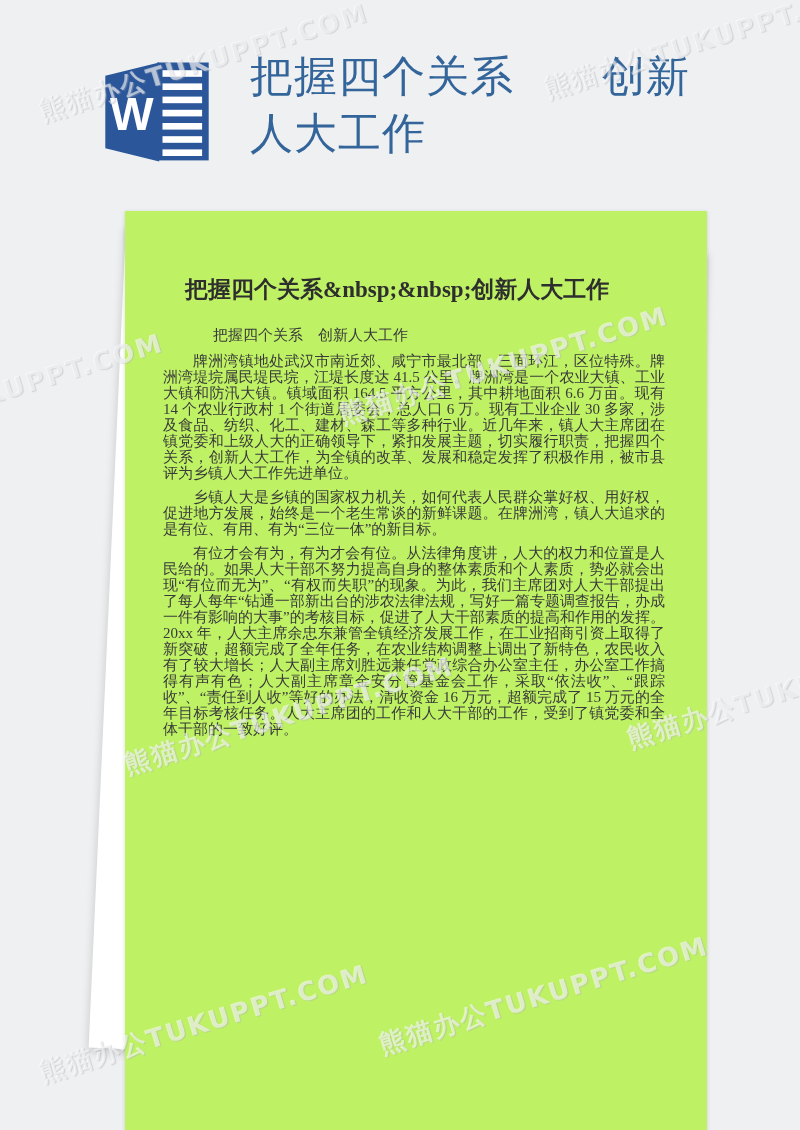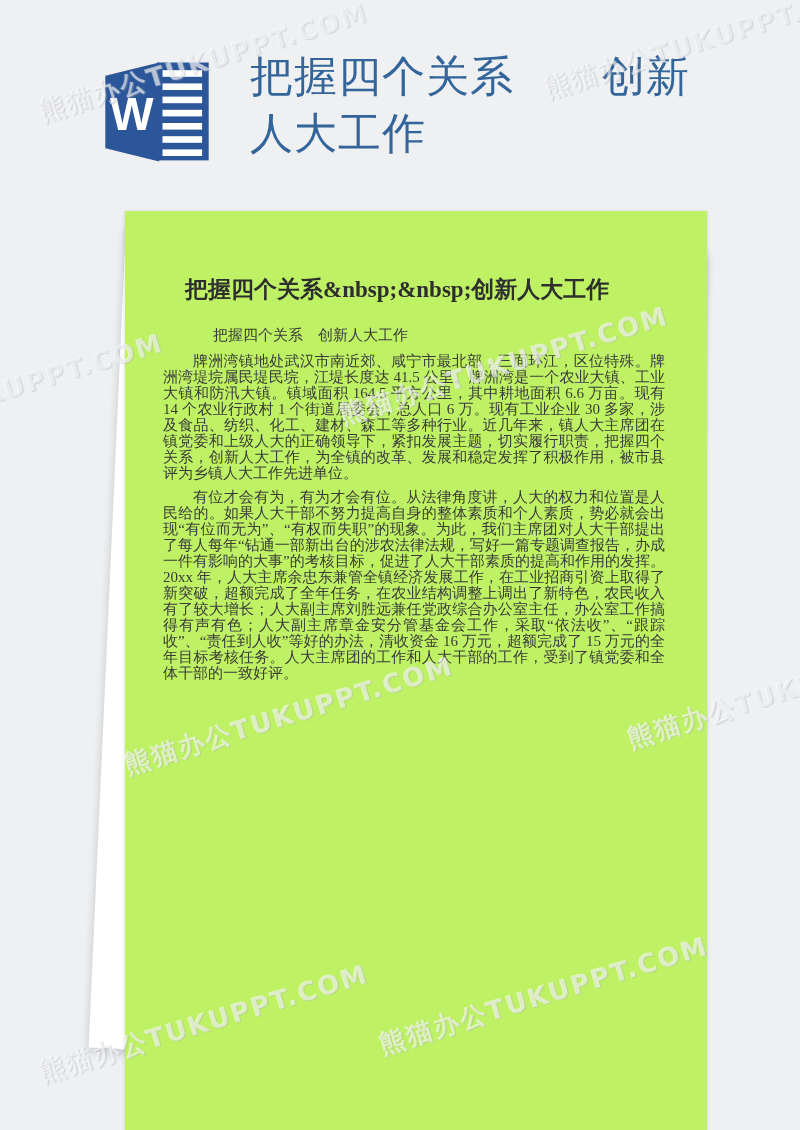--- a/index.html
+++ b/index.html
@@ -80,20 +80,21 @@
   </span>
   <h2 class="listing-title">把握四个关系　　创新人大工作</h2>
 
   <div class="back-page"></div>
 
   <div class="main-page">
     <div class="page-content">
       <h1 class="doc-heading">把握四个关系&amp;nbsp;&amp;nbsp;创新人大工作</h1>
       <p class="intro">把握四个关系　创新人大工作</p>
       <p>牌洲湾镇地处武汉市南近郊、咸宁市最北部，三面环江，区位特殊。牌洲湾堤垸属民堤民垸，江堤长度达 41.5 公里。牌洲湾是一个农业大镇、工业大镇和防汛大镇。镇域面积 164.5 平方公里，其中耕地面积 6.6 万亩。现有 14 个农业行政村 1 个街道居委会，总人口 6 万。现有工业企业 30 多家，涉及食品、纺织、化工、建材、森工等多种行业。近几年来，镇人大主席团在镇党委和上级人大的正确领导下，紧扣发展主题，切实履行职责，把握四个关系，创新人大工作，为全镇的改革、发展和稳定发挥了积极作用，被市县评为乡镇人大工作先进单位。</p>
+      <p>乡镇人大是乡镇的国家权力机关，如何代表人民群众掌好权、用好权，促进地方发展，始终是一个老生常谈的新鲜课题。在牌洲湾，镇人大追求的是有位、有用、有为“三位一体”的新目标。</p>
       <p>有位才会有为，有为才会有位。从法律角度讲，人大的权力和位置是人民给的。如果人大干部不努力提高自身的整体素质和个人素质，势必就会出现“有位而无为”、“有权而失职”的现象。为此，我们主席团对人大干部提出了每人每年“钻通一部新出台的涉农法律法规，写好一篇专题调查报告，办成一件有影响的大事”的考核目标，促进了人大干部素质的提高和作用的发挥。20xx 年，人大主席余忠东兼管全镇经济发展工作，在工业招商引资上取得了新突破，超额完成了全年任务，在农业结构调整上调出了新特色，农民收入有了较大增长；人大副主席刘胜远兼任党政综合办公室主任，办公室工作搞得有声有色；人大副主席章金安分管基金会工作，采取“依法收”、“跟踪收”、“责任到人收”等好的办法，清收资金 16 万元，超额完成了 15 万元的全年目标考核任务。人大主席团的工作和人大干部的工作，受到了镇党委和全体干部的一致好评。</p>
     </div>
     <div class="doc-footer">https://tukuppt.com</div>
   </div>
 
   <div class="wm-layer">
     <span class="wm wm1">熊猫办公TUKUPPT.COM</span>
     <span class="wm wm2">熊猫办公TUKUPPT.COM</span>
     <span class="wm wm3">熊猫办公TUKUPPT.COM</span>
     <span class="wm wm4">熊猫办公TUKUPPT.COM</span>

